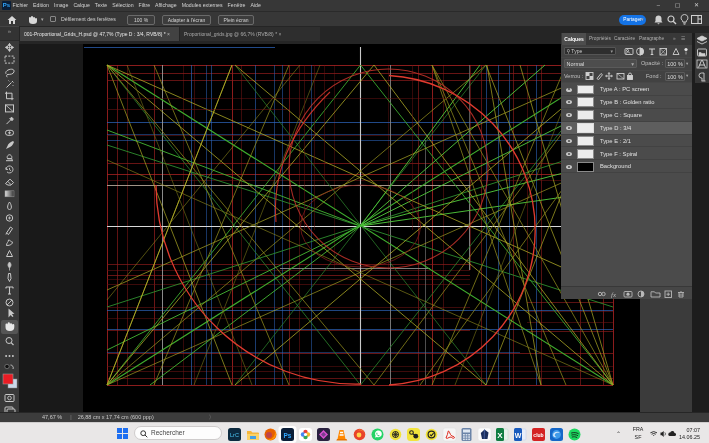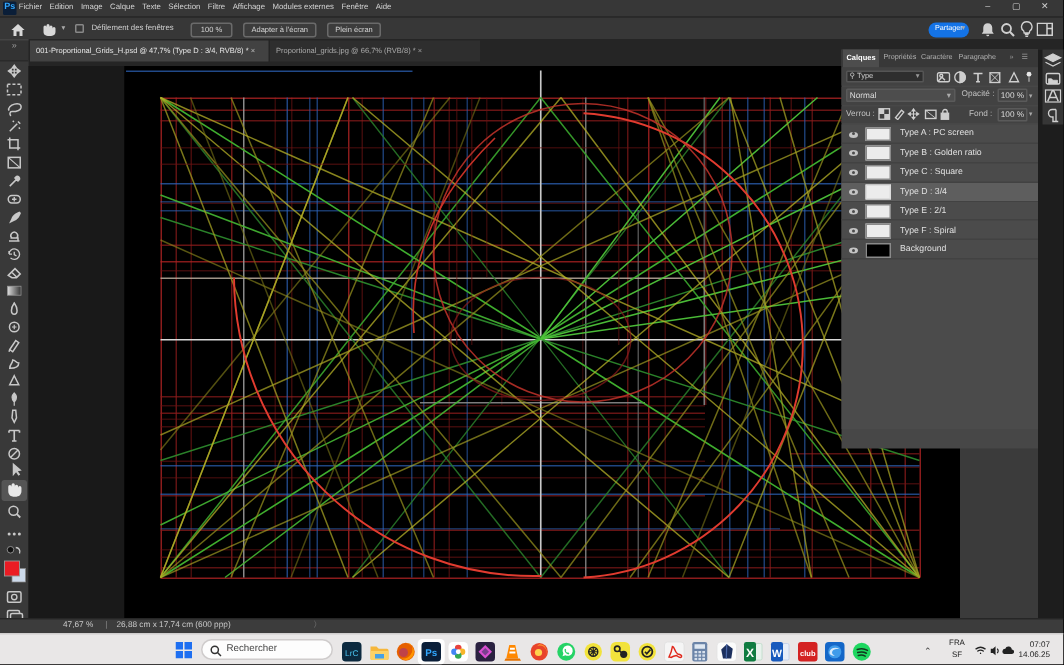--- a/index.html
+++ b/index.html
@@ -455,20 +455,37 @@
           <span class="lth"></span>
           <span class="lnm">Type F : Spiral</span>
         </div>
       <div class="lrow" style="top:77.4px;">
           <span class="leye"></span>
           <span class="lth" style="background:#000;"></span>
           <span class="lnm">Background</span>
         </div>
     </div>
 
+    <div class="abs" style="left:0;top:253px;width:131px;height:13px;background:#464646;border-top:1px solid #383838;">
+      <svg class="abs" style="left:36px;top:3px" width="92" height="8" viewBox="0 0 92 8">
+        <g stroke="#b8b8b8" fill="none" stroke-width="0.9">
+          <circle cx="3" cy="4" r="1.7"></circle>
+            <circle cx="6.5" cy="4" r="1.7"></circle>
+          <text x="14" y="6.5" fill="#b8b8b8" stroke="none" font-size="7" font-style="italic" font-family="Liberation Serif">fx</text>
+          <rect x="27" y="1.5" width="8" height="5.5" rx="1"></rect>
+            <circle cx="31" cy="4.2" r="1.6" fill="#b8b8b8" stroke="none"></circle>
+          <circle cx="44" cy="4" r="3"></circle>
+            <path d="M44 1 a3 3 0 0 1 0 6 z" fill="#b8b8b8" stroke="none"></path>
+          <path d="M54 2.5 v4.5 h9 v-4 h-4.5 l-1 -1.2 h-3.5z"></path>
+          <rect x="68" y="1" width="6.5" height="6.5"></rect>
+            <path d="M71.2 2.5 v3.5 M69.5 4.2 h3.5"></path>
+          <path d="M81 2.5 h6 M82 2.5 v4.5 h4 v-4.5 M83.5 1.5 h1 M83 3.5 v2.5 M85 3.5 v2.5"></path>
+        </g>
+      </svg>
+    </div>
   </div>
   <div id="statusbar" class="abs"><span style="margin-left:42px;">47,67&nbsp;%</span><span style="margin-left:8px;color:#888">|</span><span style="margin-left:6px;">26,88 cm x 17,74 cm (600 ppp)</span><span style="margin-left:55px;color:#999">〉</span></div>
   <div id="taskbar" class="abs">
     <svg class="abs" style="left:117px;top:5px" width="11" height="11" viewBox="0 0 11 11">
         <rect x="0" y="0" width="5" height="5" fill="#1e6ff1"></rect>
         <rect x="6" y="0" width="5" height="5" fill="#1e6ff1"></rect>
         <rect x="0" y="6" width="5" height="5" fill="#1e6ff1"></rect>
         <rect x="6" y="6" width="5" height="5" fill="#1e6ff1"></rect>
       </svg>
     <div class="abs" style="left:134px;top:3px;width:88px;height:14px;background:#fdfdfd;border:1px solid #cfcccc;border-radius:8px;color:#454545;font-size:6.5px;line-height:12px;">

